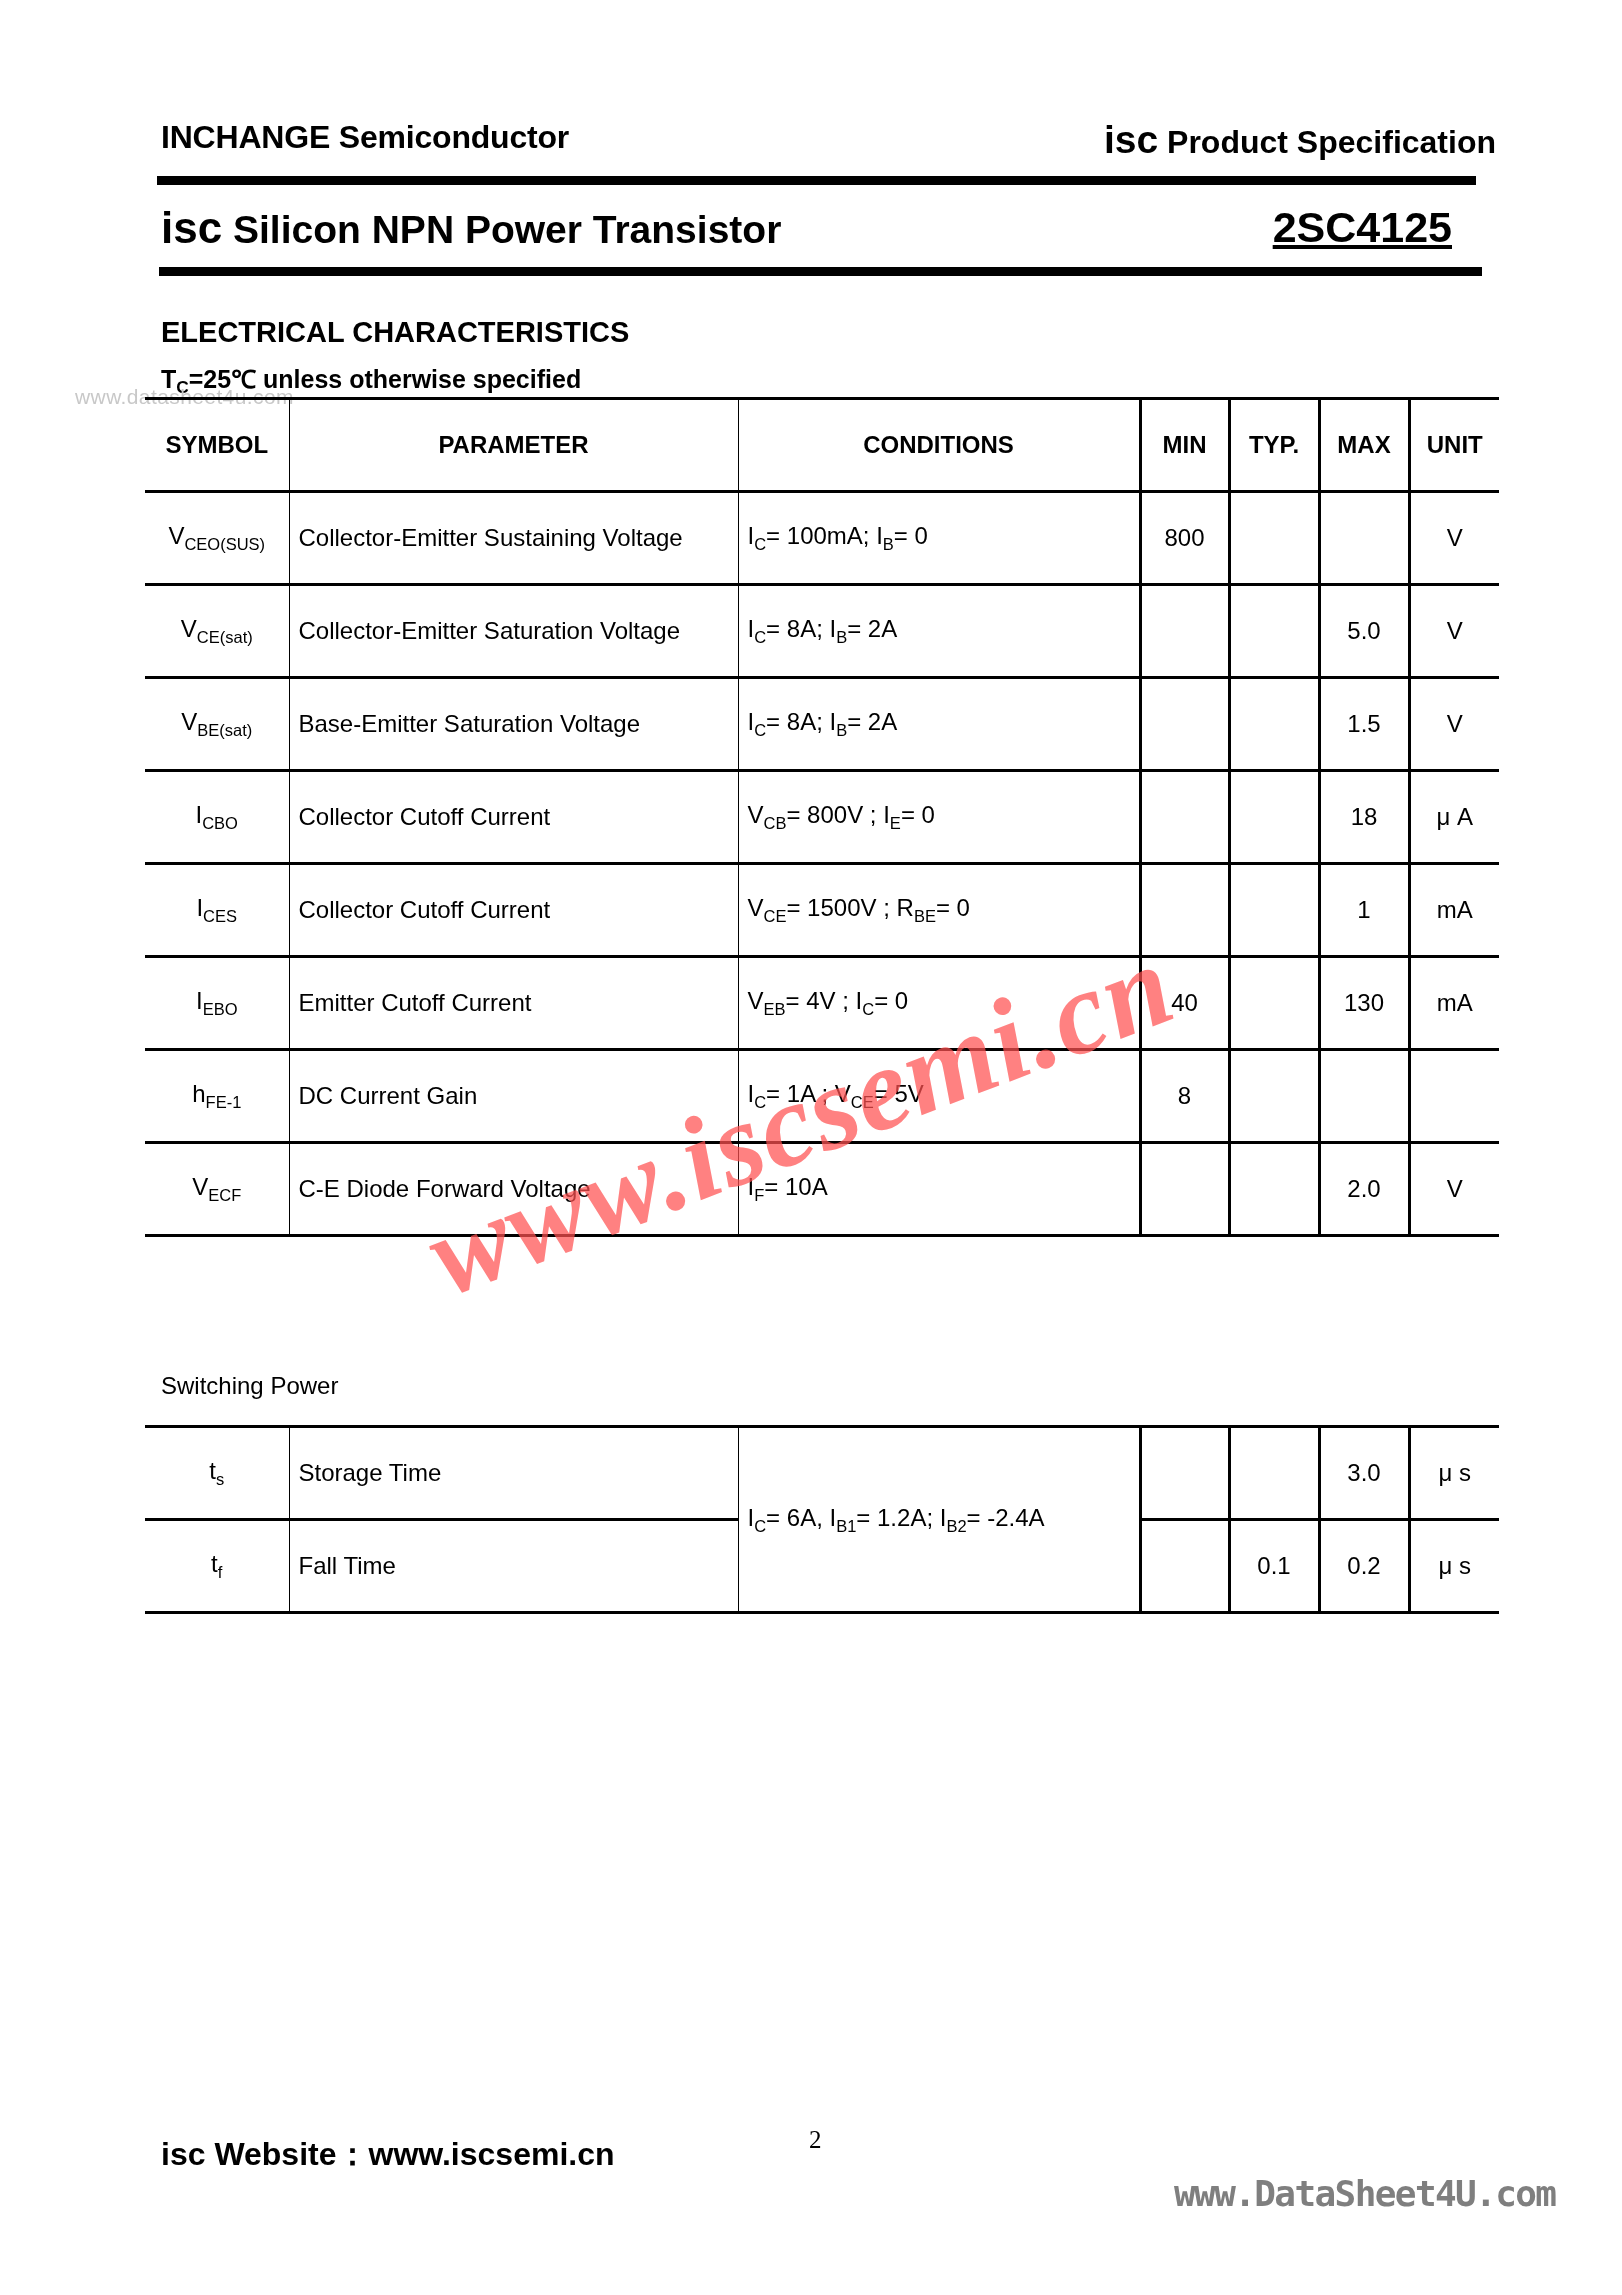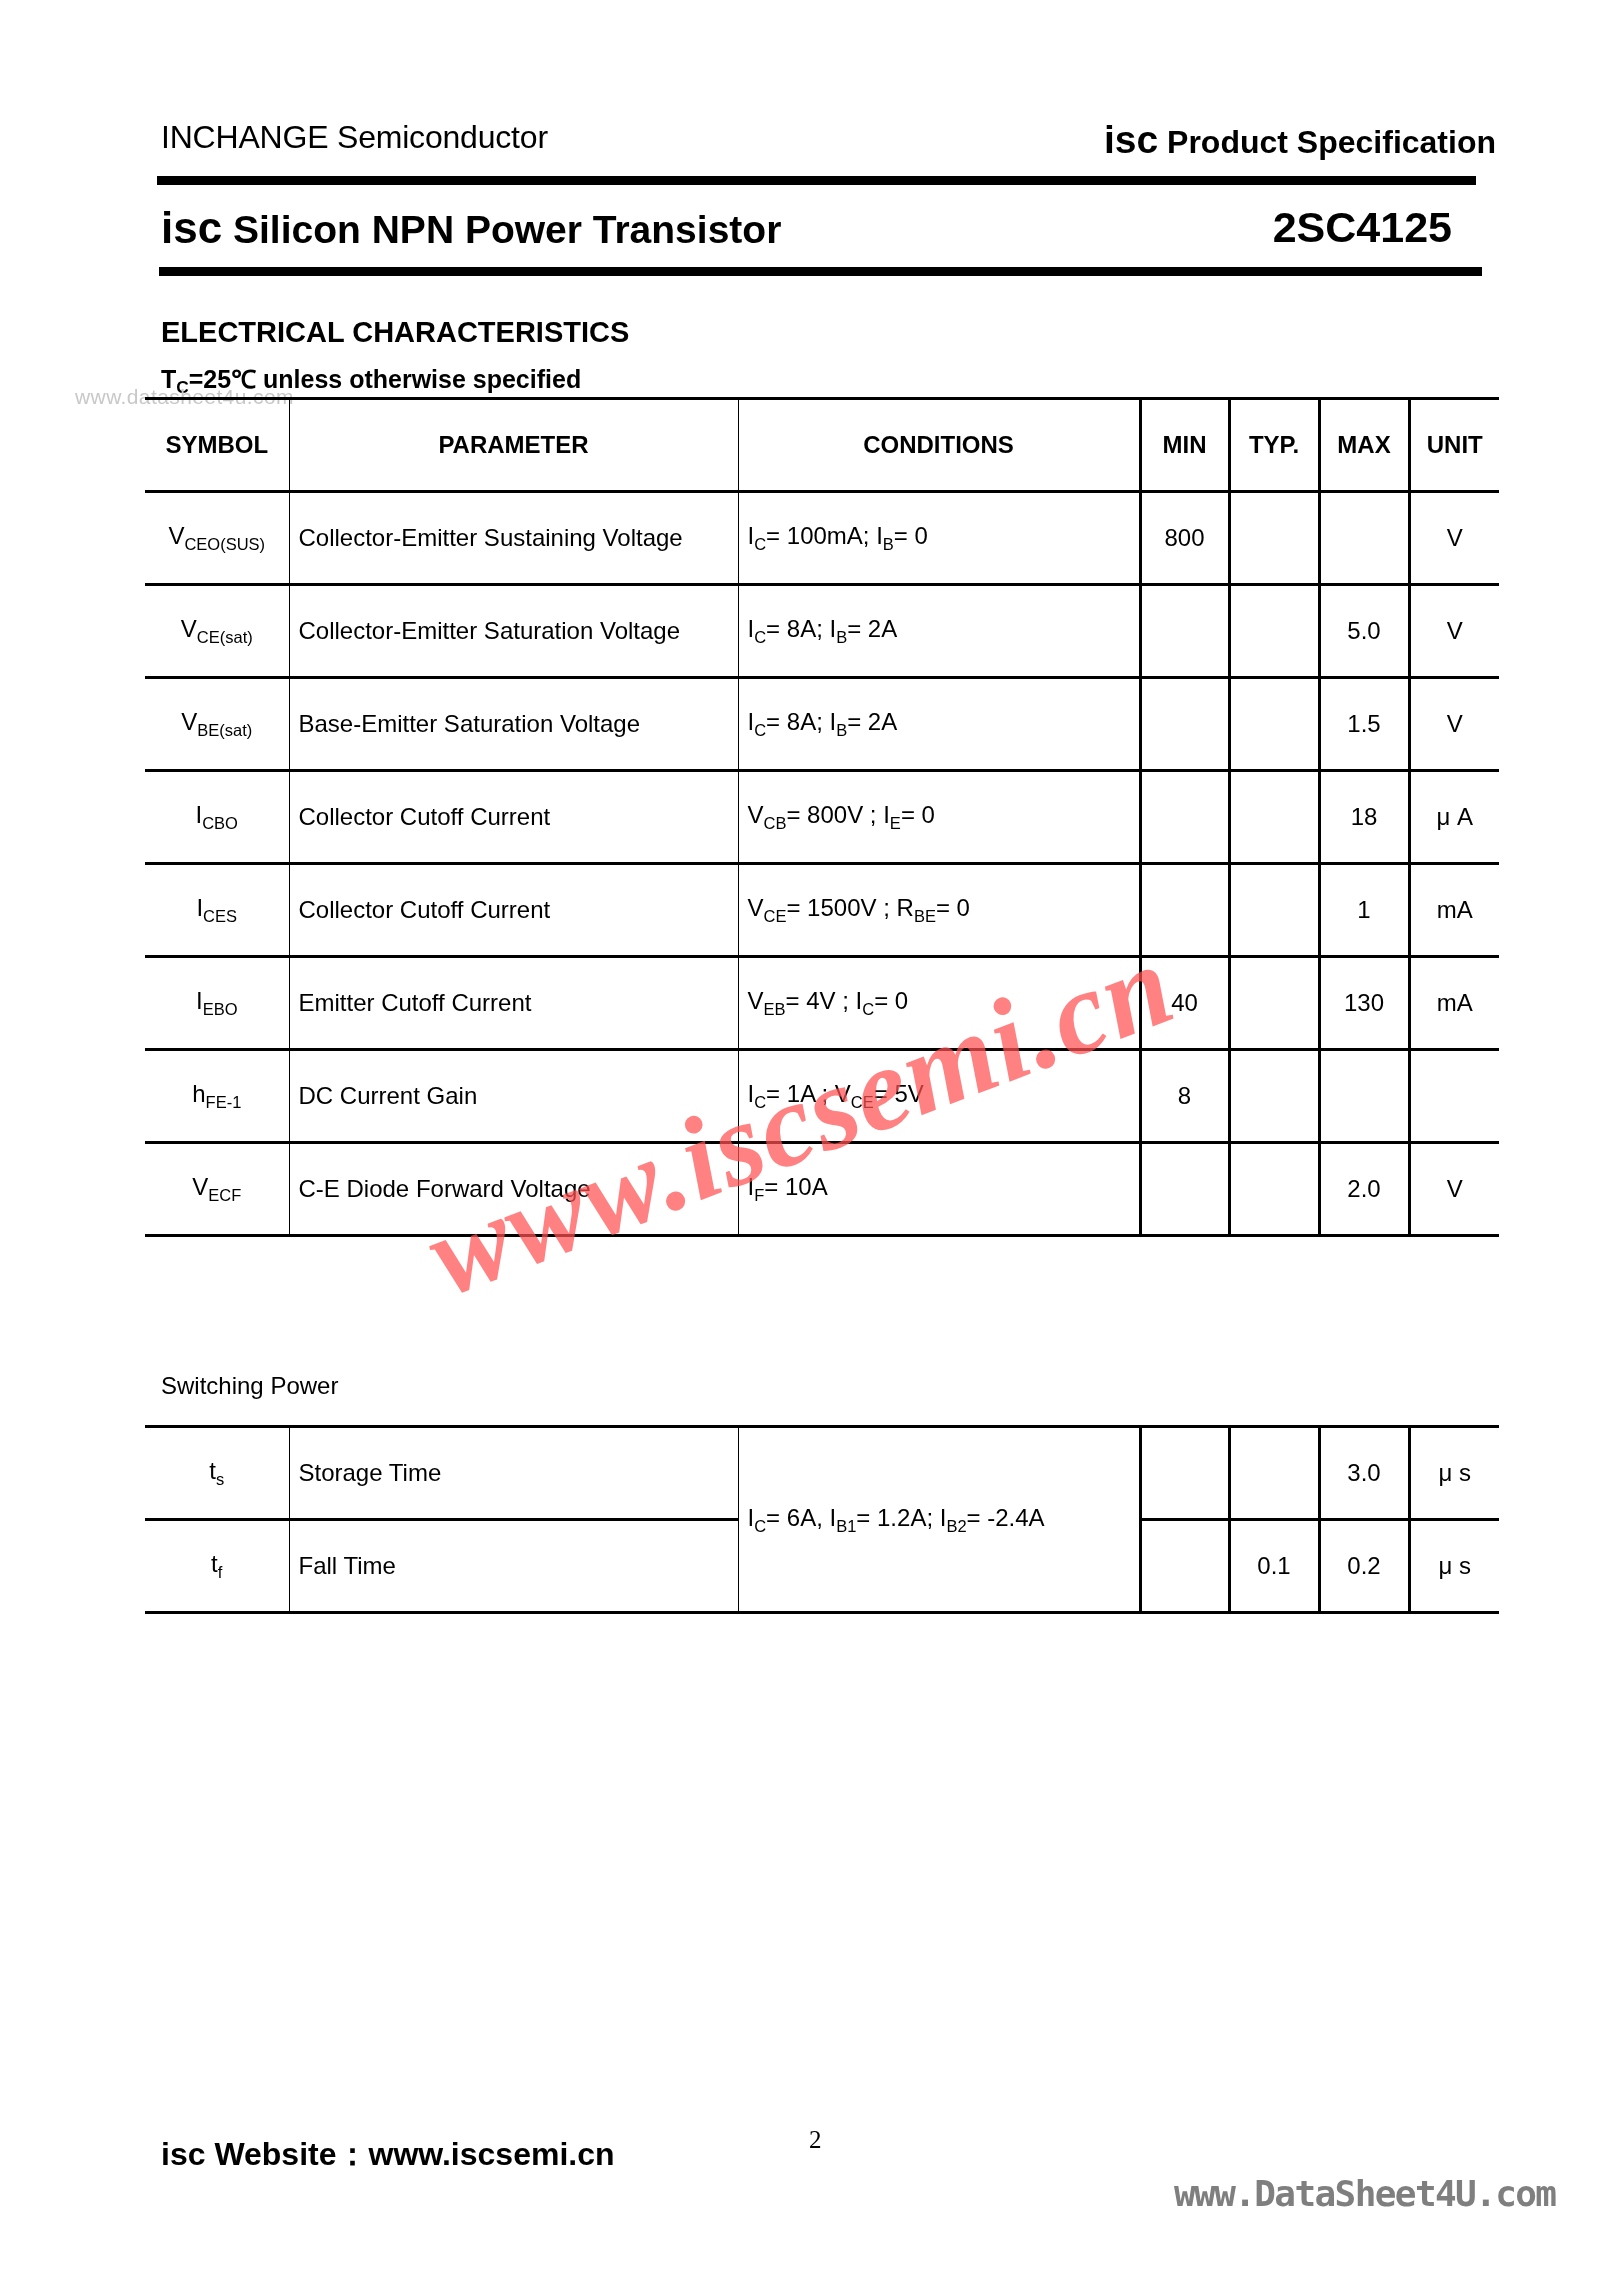--- a/index.html
+++ b/index.html
@@ -1,27 +1,27 @@
 <!DOCTYPE html>
 <html style="font-size:12.6px"><head>
   <meta charset="utf-8">
   <style>
     html, body { margin: 0; padding: 0; background: #ffffff; }
     body { width: 1623px; height: 2295px; position: relative; overflow: hidden; font-family: "Liberation Sans", sans-serif; color: #000; }
     .abs { position: absolute; }
 
-    #company { left: 161px; top: 119px; font-size: 32px; font-weight: normal; letter-spacing: -0.2px; }
+    #company { left: 161px; top: 119px; font-size: 32px; font-weight: bold; letter-spacing: -0.2px; }
     #spec { right: 127px; top: 118px; font-size: 32px; font-weight: bold; margin-left: 8px; }
     #spec .isc { font-size: 39px; }
     .bar { position: absolute; background: #000; }
     #bar1 { left: 157px; top: 176px; width: 1319px; height: 8.6px; }
     #bar2 { left: 159px; top: 267px; width: 1323px; height: 8.6px; }
     #title { left: 161px; top: 203px; font-size: 39px; font-weight: bold; }
     #title .isc { font-size: 44px; }
-    #model { right: 171px; top: 203px; font-size: 43px; font-weight: bold; }
+    #model { right: 171px; top: 203px; font-size: 43px; font-weight: bold; text-decoration: underline; }
 
     #sec-title { left: 161px; top: 316px; font-size: 29px; font-weight: bold; }
     #sec-cond { left: 161px; top: 361px; font-size: 25px; font-weight: bold; }
     #sec-cond sub { font-size: 17.3px; vertical-align: -4.7px; }
     #dsu-top { left: 75px; top: 385px; font-size: 21px; color: #c8c8c8; letter-spacing: 0.4px; }
 
     table.spec { position: absolute; left: 145px; border-collapse: collapse; table-layout: fixed; }
     table.spec td, table.spec th { border-top: 3.9px solid #000; border-bottom: 3.9px solid #000; text-align: center; vertical-align: middle; font-size: 24px; padding: 0; font-weight: normal; }
     table.spec col.c-sym { width: 144px; }
     table.spec col.c-par { width: 449px; }

